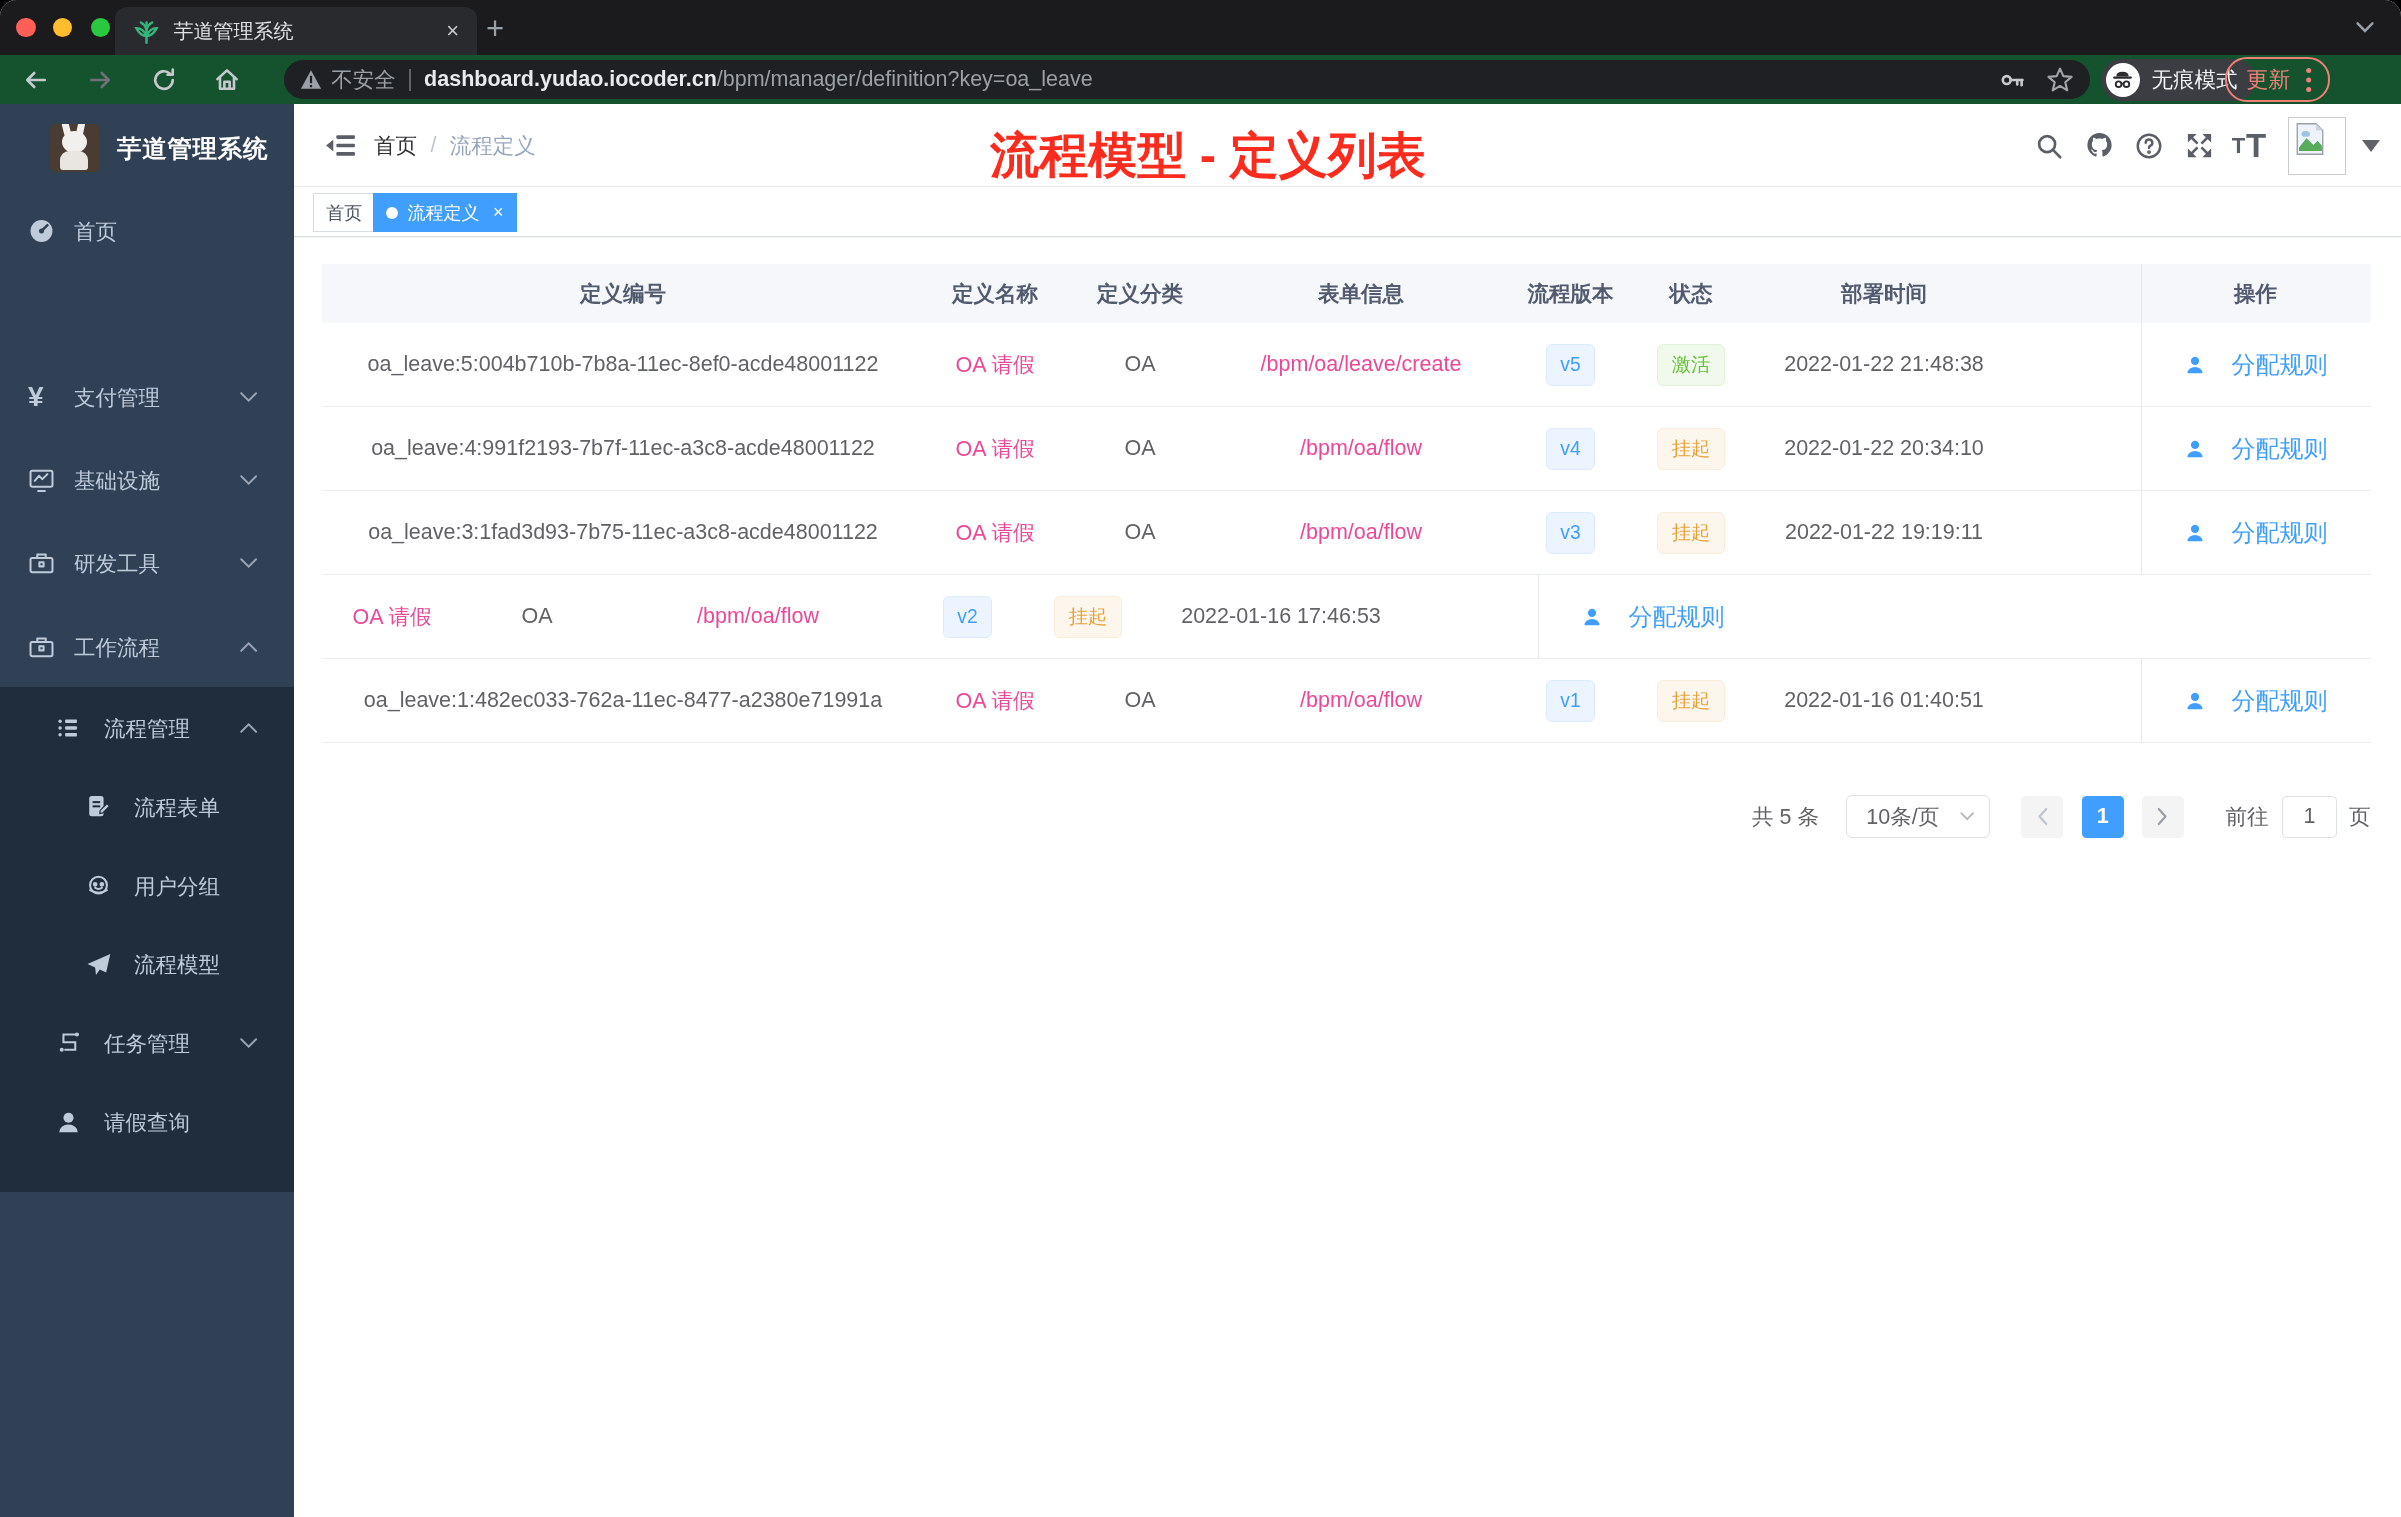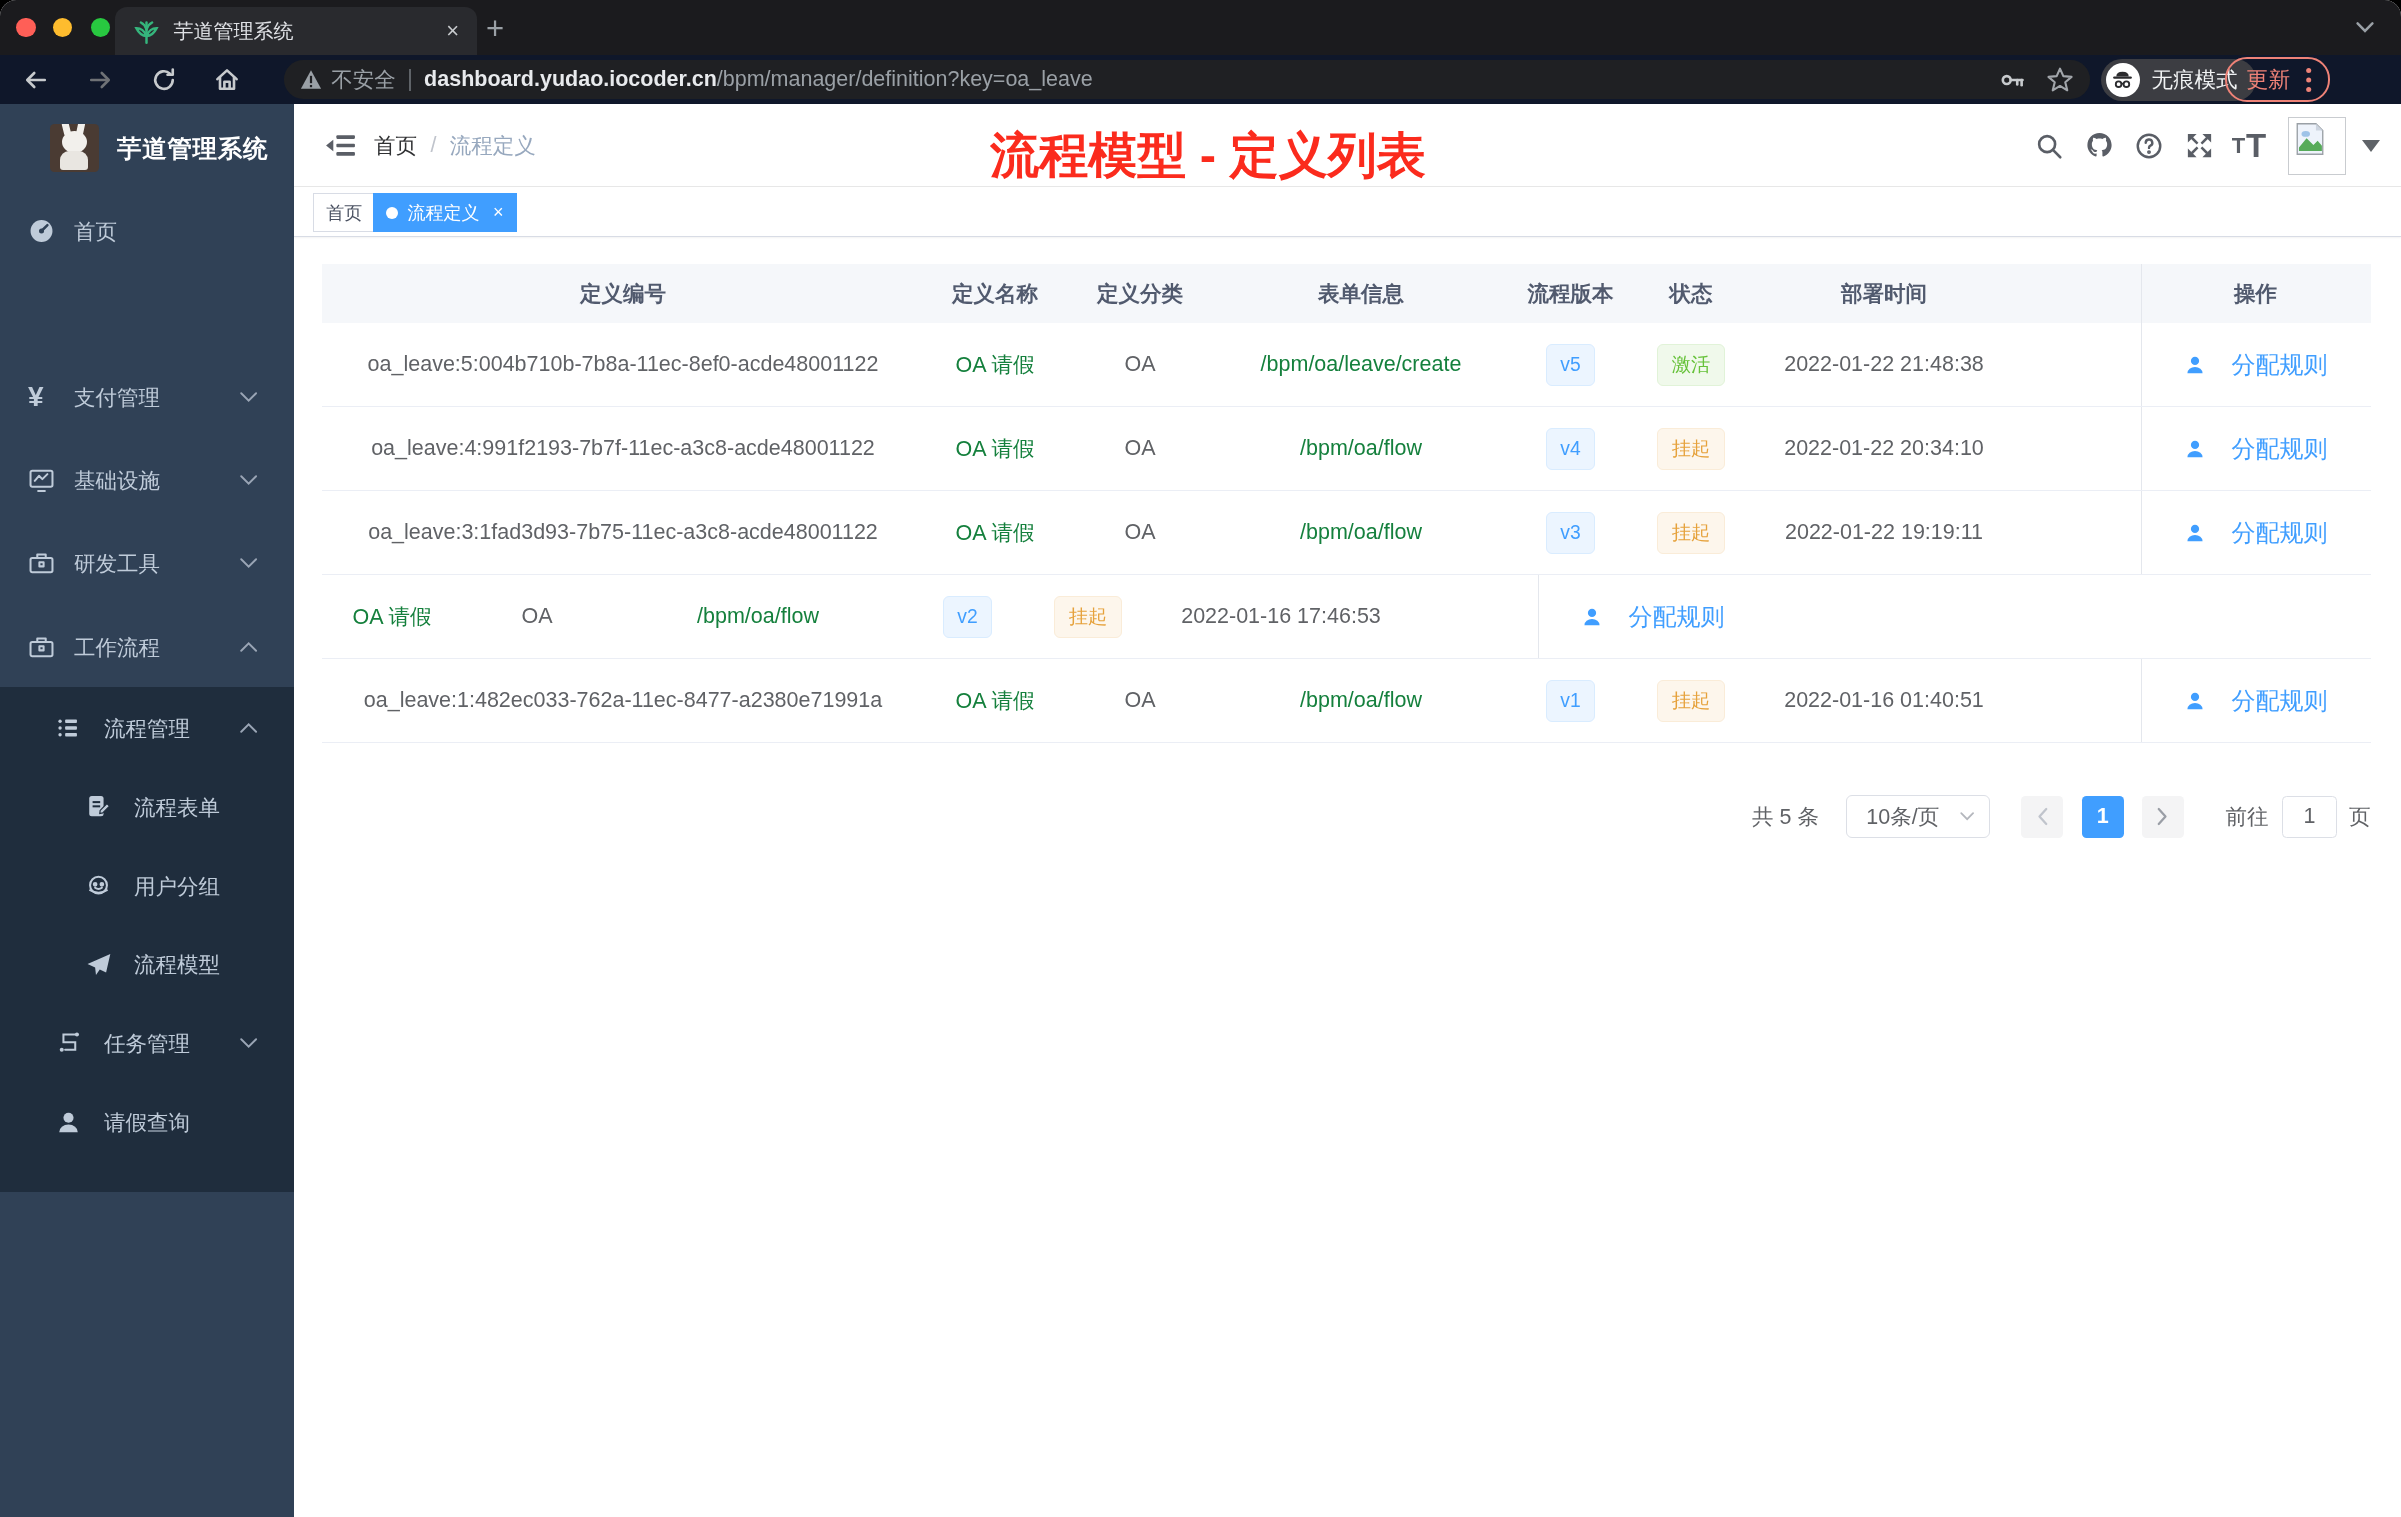--- a/index.html
+++ b/index.html
@@ -12,21 +12,21 @@
   .tabstrip { position:absolute; left:0; top:0; width:100%; height:55px; background:#1b1b1e; }
   .traffic { position:absolute; top:18px; width:19.3px; height:19.3px; border-radius:50%; }
   .t-red{ left:16.3px; background:#ff5f57; } .t-yellow{ left:53px; background:#febc2e; } .t-green{ left:91px; background:#28c840; }
   .tab { position:absolute; left:115px; top:7.4px; width:362px; height:48px; background:#292a2e;
     border-radius:12px 12px 0 0; display:flex; align-items:center; padding:0 18px; }
   .tab-title { color:#dfe1e5; font-size:20px; margin-left:13.4px; flex:1; white-space:nowrap; overflow:hidden; }
   .tab-close { color:#c7cacd; font-size:22px; margin-left:9px; line-height:1; }
   .newtab { position:absolute; left:486px; top:13.4px; color:#9aa0a6; font-size:31px; font-weight:300; line-height:1; }
   .strip-caret { position:absolute; right:24px; top:19.3px; }
 
-  .toolbar { position:absolute; left:0; top:55px; width:100%; height:49px; background:#0f172a;
+  .toolbar { position:absolute; left:0; top:55px; width:100%; height:49px; background:#14532d;
     display:flex; align-items:center; }
   .nav-ic { width:33px; height:33px; display:flex; align-items:center; justify-content:center; flex:none; }
   .omnibox { position:absolute; left:284px; top:5.2px; width:1806px; height:39px; background:#1f2023;
     border-radius:19.3px; display:flex; align-items:center; padding:0 16.3px; }
   .sec-label { color:#9aa0a6; font-size:21.5px; margin:0 13.4px 0 9px; }
   .omni-sep { width:1.5px; height:22px; background:#5f6368; margin-right:13.4px; }
   .url-host { color:#e8eaed; font-size:21.5px; font-weight:700; }
   .url-path { color:#9aa0a6; font-size:21.5px; }
   .omni-right { margin-left:auto; display:flex; align-items:center; gap:19.3px; }
   .incog { position:absolute; left:2101px; top:3.7px; height:42px; background:#3c3d42; border-radius:21px;
@@ -87,21 +87,21 @@
   
   .table { position:absolute; left:27.5px; top:160px; width:2049px; }
   .thead, .trow { display:flex; width:100%; }
   .thead { height:59px; background:#f5f7fa; align-items:center; font-size:21.5px; font-weight:700; color:#515a6e; }
   .trow { height:84px; align-items:center; border-bottom:0.7px solid #ebeef5; font-size:21.5px; color:#606266; background:#fff; }
   .cell { display:flex; align-items:center; justify-content:center; text-align:center; white-space:nowrap; }
   .c1{ width:603px; } .c2{ width:141px; } .c3{ width:149px; } .c4{ width:293px; }
   .c5{ width:126px; } .c6{ width:115px; } .c7{ width:271px; } .cf{ width:121px; }
   .c8{ width:229px; border-left:0.7px solid #e4e7ed; align-self:stretch; }
   .thead .c8 { background:#f5f7fa; }
-  .link { color:#15803d; cursor:pointer; }
+  .link { color:#ec4899; cursor:pointer; }
   .vtag { display:inline-flex; align-items:center; justify-content:center; height:42px; padding:0 13.4px;
     border-radius:6px; font-size:19.3px; background:#ecf5ff; border:0.7px solid #d9ecff; color:#409eff; }
   .stag { display:inline-flex; align-items:center; justify-content:center; height:42px; padding:0 13.4px;
     border-radius:6px; font-size:19.3px; }
   .stag[data-status="success"] { background:#f0f9eb; border:0.7px solid #e1f3d8; color:#67c23a; }
   .stag[data-status="warning"] { background:#fdf6ec; border:0.7px solid #faecd8; color:#e6a23c; }
   .op { display:flex; align-items:center; gap:26px; color:#409eff; font-size:24px; cursor:pointer;justify-content:space-between; }
 
   
   .pager { position:absolute; left:27.5px; top:691px; width:2049px; height:43px; display:flex;

